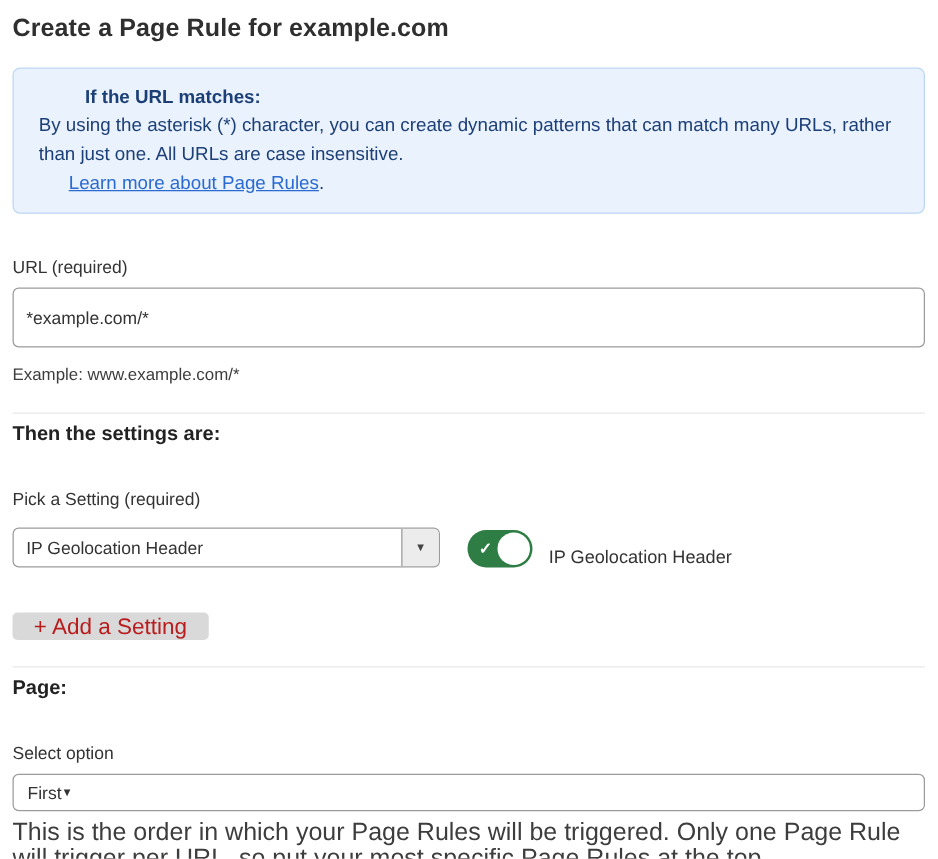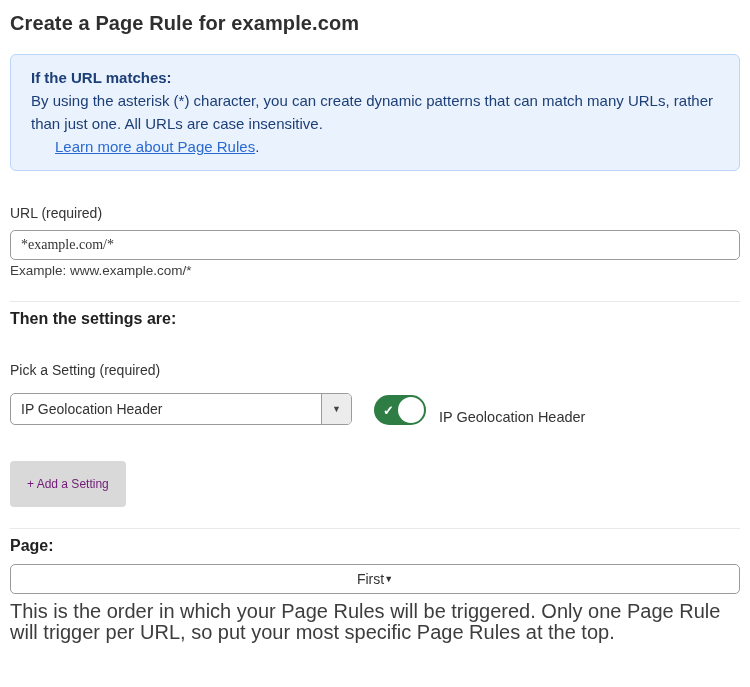--- a/index.html
+++ b/index.html
@@ -24,51 +24,51 @@
   .info-box {
     margin-top: 19px;
     background: #e9f2fd;
     border: 1px solid #bcd6f5;
     border-radius: 6px;
     padding: 11px 20px 12px 20px;
     color: #1d3f77;
     font-size: 15px;
     line-height: 23px;
   }
-  .info-box .info-heading { font-weight: 700; }
+  .info-box .info-heading { font-weight: 700; margin-left: 37px; }
   .info-box a.info-link {
     color: #2a6ad1;
     text-decoration: underline;
     cursor: pointer;
     margin-left: 24px;
   }
   .info-box .info-link-suffix { color: #1d3f77; }
 
   .field-label {
     font-size: 14px;
     color: #333;
     margin-top: 34px;
   }
 
   .text-input {
     margin-top: 9px;
     width: 730px;
-    height: 30px;
+    height: 48px;
     border: 1px solid #9b9b9b;
     border-radius: 5px;
     padding: 0 10px;
-    font-family: Liberation Serif, serif;
+    font-family: Liberation Sans, sans-serif;
     font-size: 14px;
     color: #333;
     background: #fff;
     outline: none;
   }
 
   .helper-text {
-    margin-top: 1px;
+    margin-top: 12px;
     font-size: 13.5px;
     color: #3d3d3d;
     line-height: 19px;
   }
 
   .divider {
     border: none;
     border-top: 1px solid #e9e9e9;
     margin-top: 21px;
   }
@@ -146,41 +146,41 @@
   .toggle-text {
     margin-left: 13px;
     font-size: 14.5px;
     color: #333;
   }
 
   .gray-button {
     display: inline-block;
     border: none;
     background: #d9d9d9;
-    color: #701a75;
+    color: #b91c1c;
     font-family: "Liberation Sans", sans-serif;
-    font-size: 12px;
+    font-size: 18px;
     border-radius: 4px;
-    height: 46px;
+    height: 22px;
     padding: 0 17px;
     cursor: pointer;
   }
   .add-setting { margin-top: 36px; }
 
   
   .full-select {
     margin-top: 9px;
     width: 730px;
     height: 30px;
     border: 1px solid #9b9b9b;
     border-radius: 5px;
     background: #fff;
     display: flex;
     align-items: center;
-    justify-content: center;
+    justify-content: flex-start;
     padding: 0 11px;
     font-size: 14px;
     color: #333;
     cursor: pointer;
   }
   .full-select .select-arrow { font-size: 9px; color: #333; }
 
   .order-helper { width: 716px; margin-top: 7px; font-size: 20px; color: #3d3d3d; line-height: 21px; }
 </style>
 </head>
@@ -217,20 +217,21 @@
     </div>
     <span class="toggle-text">IP Geolocation Header</span>
   </div>
 
   <button class="gray-button add-setting">+ Add a Setting</button>
 
   <hr class="divider">
 
   <div class="section-heading">Page:</div>
 
+  <div class="field-label">Select option</div>
 
   <div class="full-select">
     <span>First</span>
     <span class="select-arrow">▼</span>
   </div>
   <div class="order-helper">This is the order in which your Page Rules will be triggered. Only one Page Rule will trigger per URL, so put your most specific Page Rules at the top.</div>
 
   
 
   

